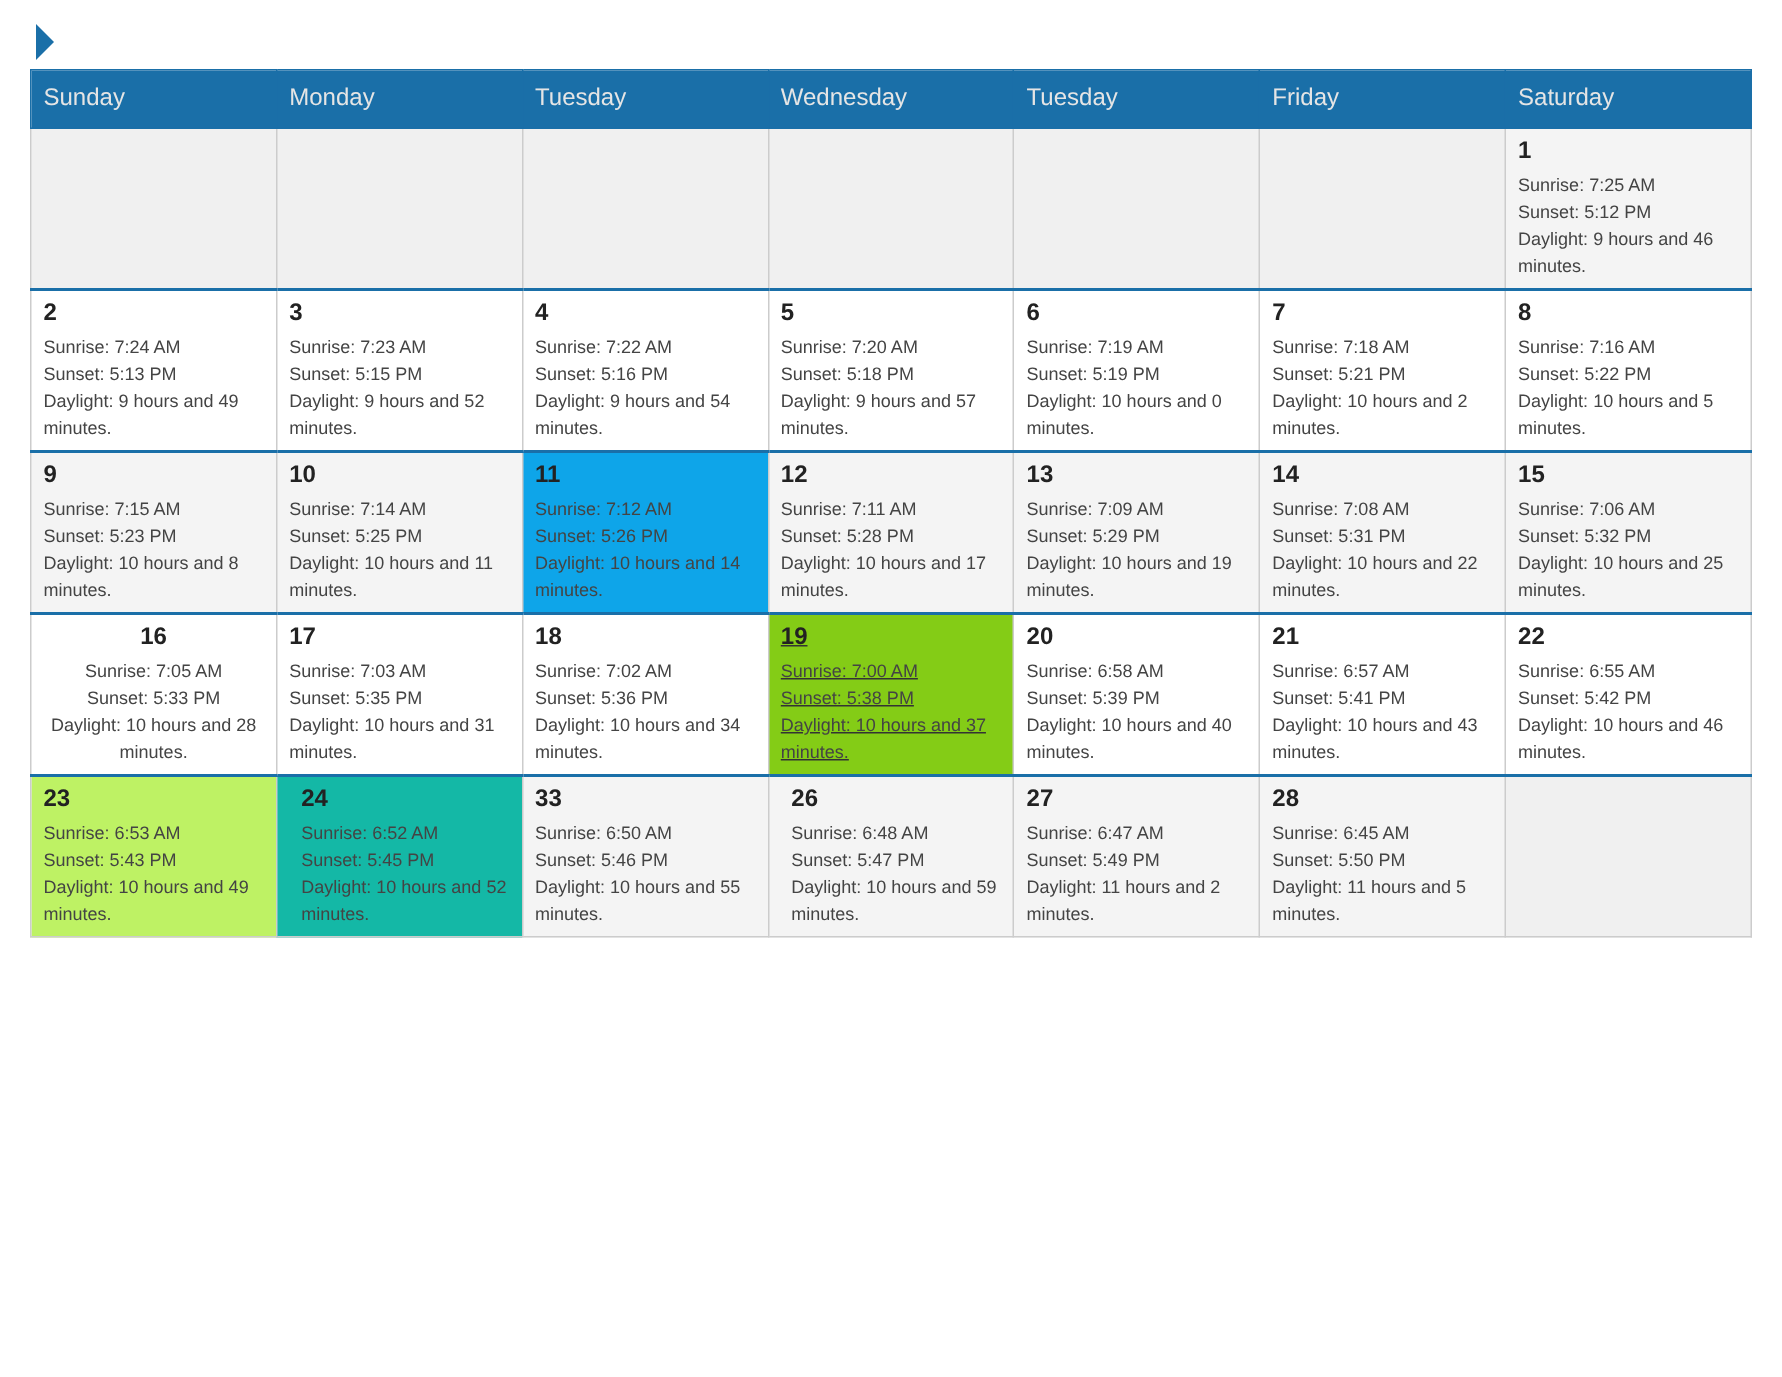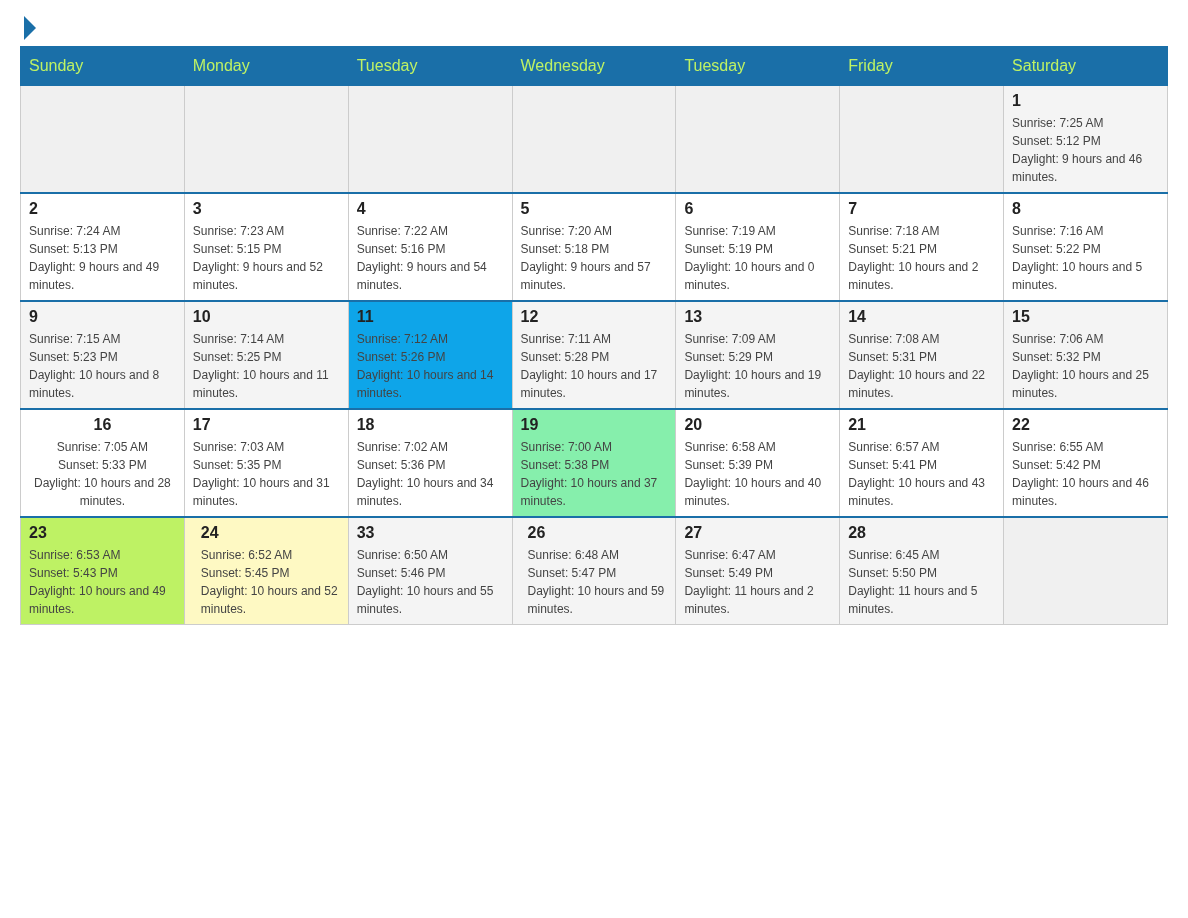--- a/index.html
+++ b/index.html
@@ -60,21 +60,21 @@
       color: #333;
       margin-top: 4px;
     }
     .calendar {
       width: 100%;
       border-collapse: collapse;
       border: 1px solid #ccc;
     }
     .calendar th {
       background-color: #1a6fa8;
-      color: #bef264;
+      color: #e5e5e5;
       font-size: 16px;
       font-weight: normal;
       padding: 10px 8px;
       text-align: left;
       border: 1px solid #1a6fa8;
     }
     .calendar td {
       vertical-align: top;
       width: calc(100% / 7);
       min-height: 120px;
@@ -217,21 +217,21 @@
           <div class="day-info">Sunrise: 7:05 AM<br>Sunset: 5:33 PM<br>Daylight: 10 hours and 28 minutes.</div>
         </td>
         <td style="min-height: 130px; background-color: rgb(255, 255, 255);">
           <span class="day-number">17</span>
           <div class="day-info">Sunrise: 7:03 AM<br>Sunset: 5:35 PM<br>Daylight: 10 hours and 31 minutes.</div>
         </td>
         <td style="min-height: 130px; background-color: rgb(255, 255, 255);">
           <span class="day-number">18</span>
           <div class="day-info">Sunrise: 7:02 AM<br>Sunset: 5:36 PM<br>Daylight: 10 hours and 34 minutes.</div>
         </td>
-        <td style="min-height: 130px; background-color: #86efac;">
+        <td style="min-height: 130px; background-color: #84cc16; text-decoration: underline;">
           <span class="day-number">19</span>
           <div class="day-info">Sunrise: 7:00 AM<br>Sunset: 5:38 PM<br>Daylight: 10 hours and 37 minutes.</div>
         </td>
         <td style="min-height: 130px; background-color: rgb(255, 255, 255);">
           <span class="day-number">20</span>
           <div class="day-info">Sunrise: 6:58 AM<br>Sunset: 5:39 PM<br>Daylight: 10 hours and 40 minutes.</div>
         </td>
         <td style="min-height: 130px; background-color: rgb(255, 255, 255);">
           <span class="day-number">21</span>
           <div class="day-info">Sunrise: 6:57 AM<br>Sunset: 5:41 PM<br>Daylight: 10 hours and 43 minutes.</div>
@@ -239,21 +239,21 @@
         <td style="min-height: 130px; background-color: rgb(255, 255, 255);">
           <span class="day-number">22</span>
           <div class="day-info">Sunrise: 6:55 AM<br>Sunset: 5:42 PM<br>Daylight: 10 hours and 46 minutes.</div>
         </td>
       </tr>
       <tr class="row-top">
         <td style="min-height: 130px; background-color: #bef264;">
           <span class="day-number">23</span>
           <div class="day-info">Sunrise: 6:53 AM<br>Sunset: 5:43 PM<br>Daylight: 10 hours and 49 minutes.</div>
         </td>
-        <td style="min-height: 130px; background-color: #fef9c3; padding-left: 16px;">
+        <td style="min-height: 130px; background-color: #14b8a6; padding-left: 16px;">
           <span class="day-number">24</span>
           <div class="day-info">Sunrise: 6:52 AM<br>Sunset: 5:45 PM<br>Daylight: 10 hours and 52 minutes.</div>
         </td>
         <td style="min-height: 130px; background-color: rgb(244, 244, 244);">
           <span class="day-number">33</span>
           <div class="day-info">Sunrise: 6:50 AM<br>Sunset: 5:46 PM<br>Daylight: 10 hours and 55 minutes.</div>
         </td>
         <td style="min-height: 130px; background-color: rgb(244, 244, 244); padding-left: 15px;">
           <span class="day-number">26</span>
           <div class="day-info">Sunrise: 6:48 AM<br>Sunset: 5:47 PM<br>Daylight: 10 hours and 59 minutes.</div>

